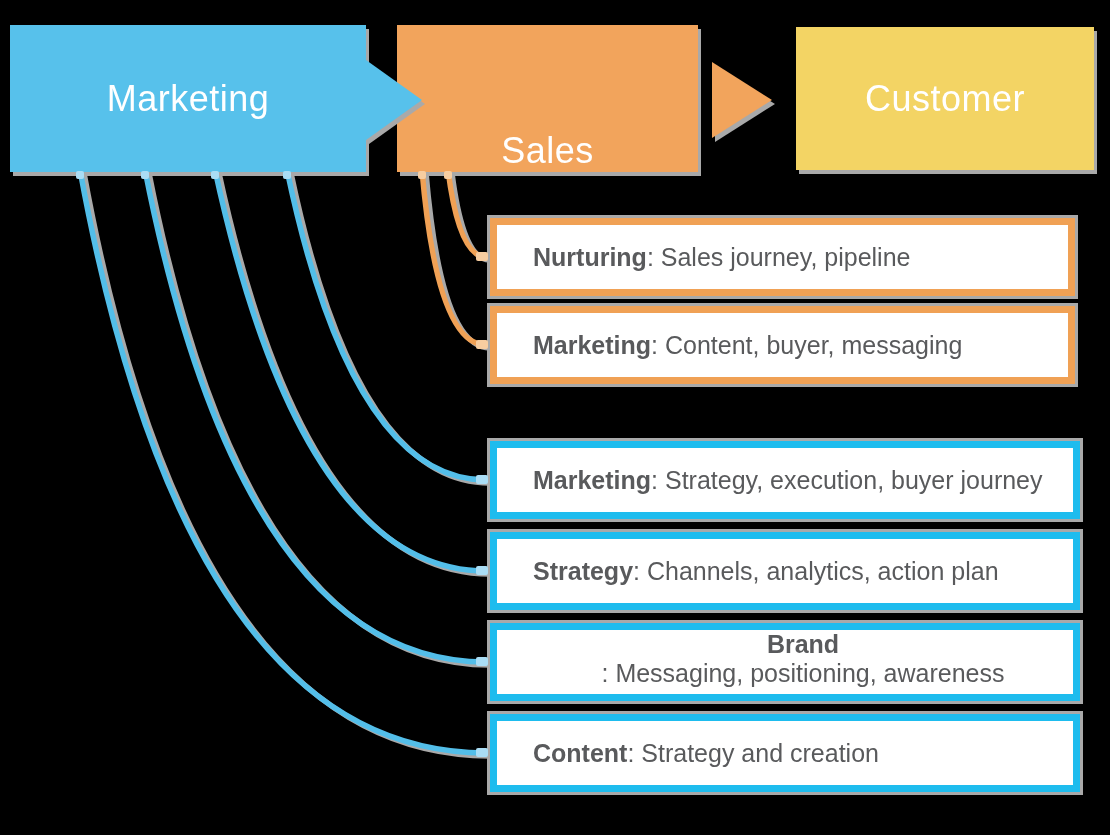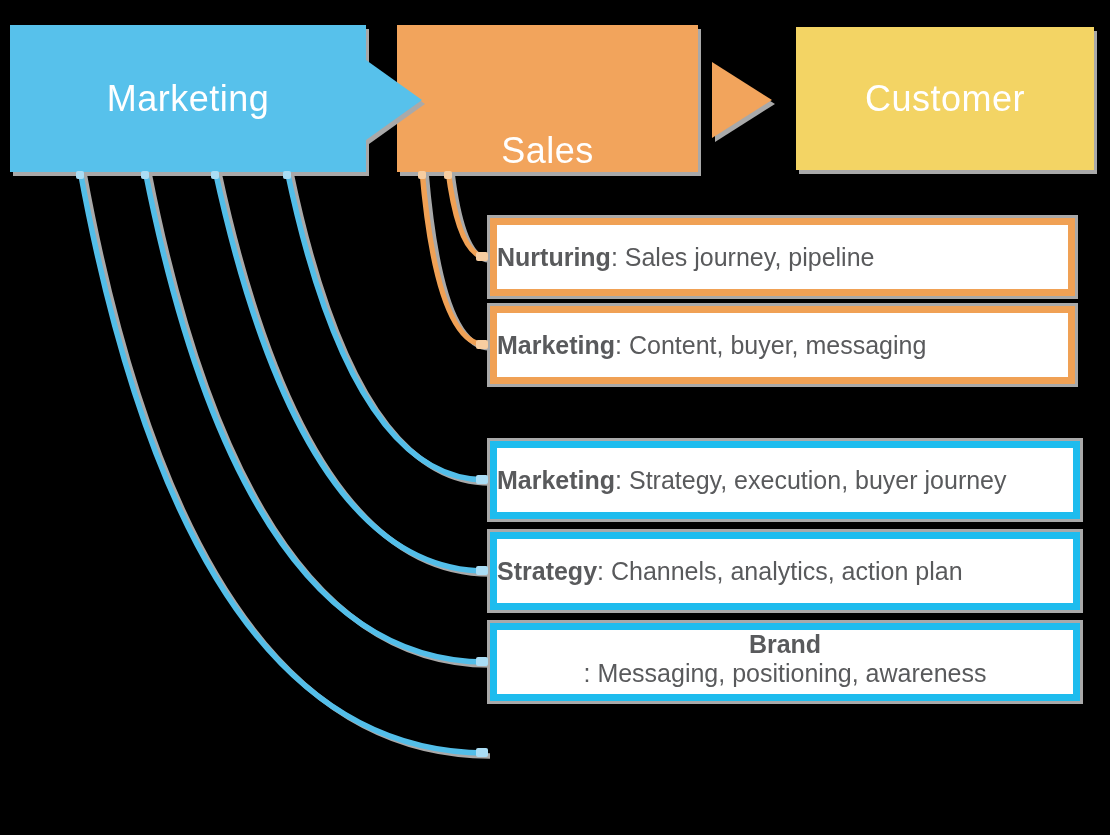--- a/index.html
+++ b/index.html
@@ -31,20 +31,21 @@
           clip-path:polygon(0 0,100% 50%,0 100%);}
   .cu-wrap{left:780px;top:27px;width:298px;height:143px;z-index:2;}
   .cu-rect{left:16px;top:0;width:298px;height:143px;background:var(--yellow,#F3D464);}
 
   
   .row{
     position:absolute;left:490px;height:78px;z-index:2;
     background:#fff;box-sizing:border-box;
     box-shadow:0 0 0 3px var(--shadow,#A9A9A9);
     display:flex;align-items:center;
+    padding-left:36px;
     font-size:25px;color:var(--text,#595A5C);
     white-space:nowrap;
   }
   .row b{font-weight:bold;}
   .row.orange{border:7px solid var(--orange-border,#F0A155);width:585px;}
   .row.blue{border:7px solid var(--blue-border,#1EBCEE);width:590px;}
   .row-nurturing{top:218px;}
   .row-enablement{top:306px;}
   .row-marketing{top:441px;}
   .row-strategy{top:532px;}
@@ -115,20 +116,24 @@
       <span>: Strategy, execution, buyer journey</span>
   </div>
   <div class="row blue row-strategy">
     <b>Strategy</b>
       <span>: Channels, analytics, action plan</span>
   </div>
   <div class="row blue row-brand">
     <b>Brand</b>
       <span>: Messaging, positioning, awareness</span>
   </div>
+  <div class="row blue row-content">
+    <b>Content</b>
+      <span>: Strategy and creation</span>
+  </div>
 
   <div class="nub end o" style="top:252px;"></div>
   <div class="nub end o" style="top:340px;"></div>
   <div class="nub end b" style="top:475px;"></div>
   <div class="nub end b" style="top:566px;"></div>
   <div class="nub end b" style="top:657px;"></div>
   <div class="nub end b" style="top:748px;"></div>
   <div class="nub start b" style="left:76px;"></div>
   <div class="nub start b" style="left:141px;"></div>
   <div class="nub start b" style="left:211px;"></div>

